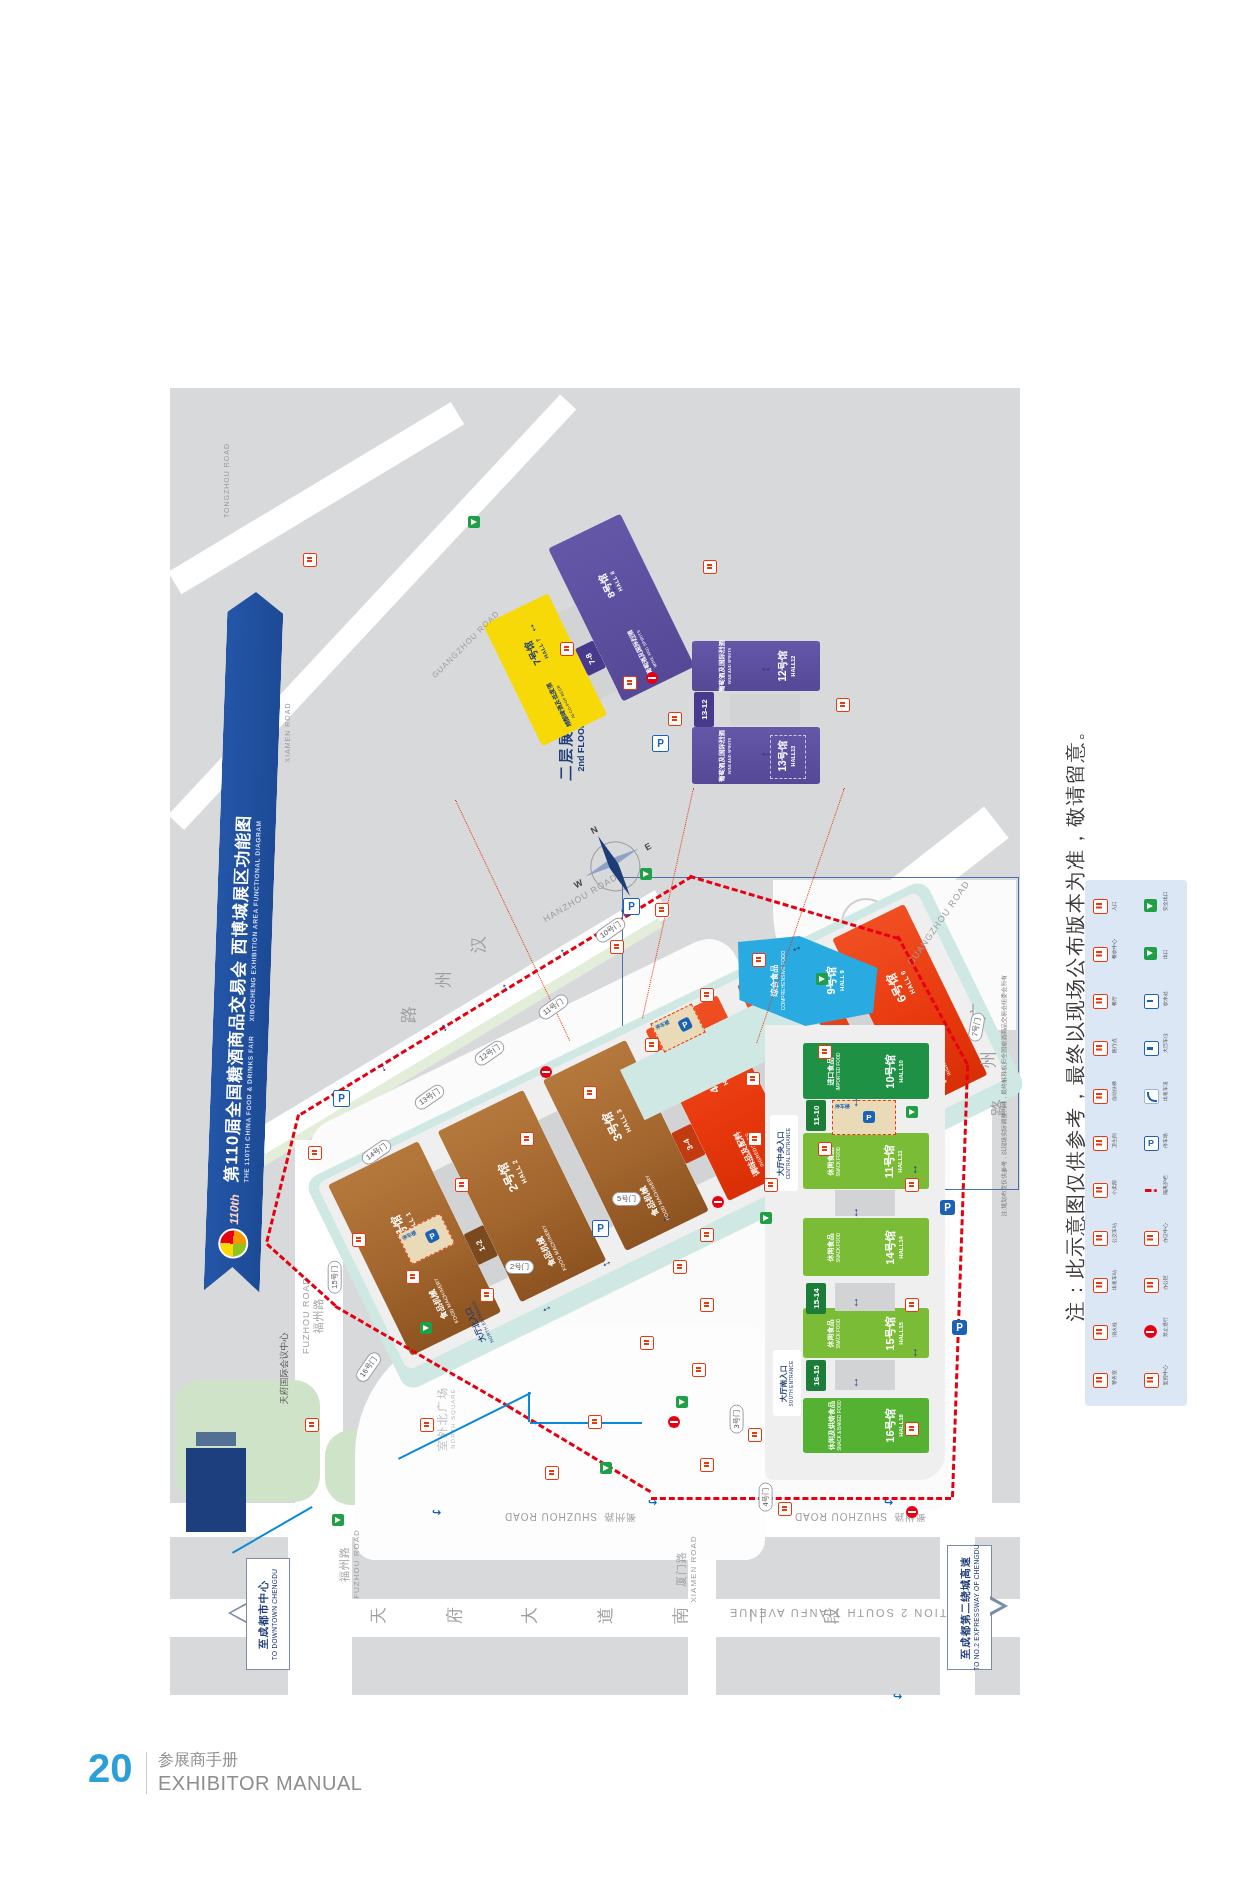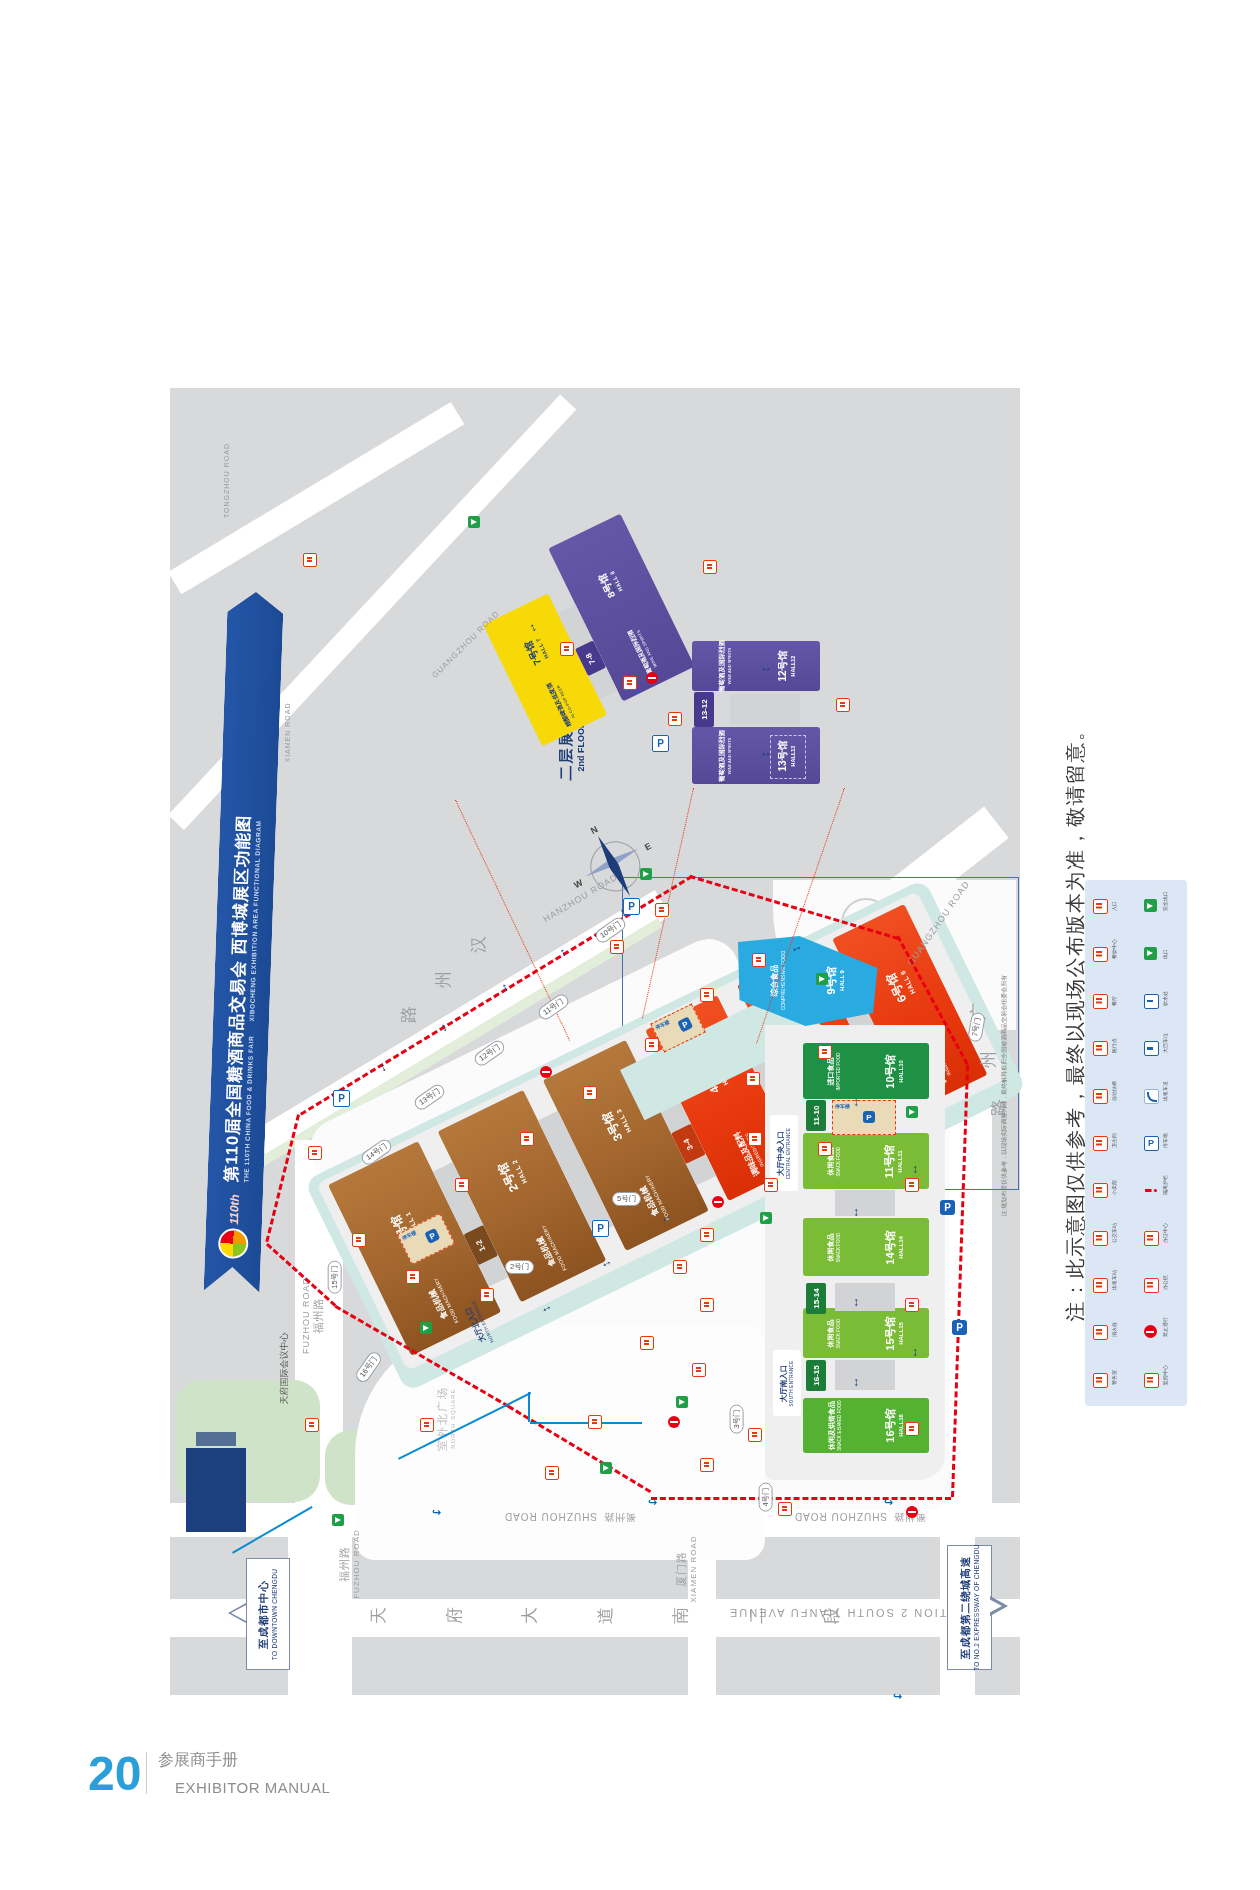--- a/index.html
+++ b/index.html
@@ -6,24 +6,24 @@
   #page{position:relative;width:1260px;height:1890px;background:#fff;overflow:hidden;
         font-family:"Liberation Sans","DejaVu Sans",sans-serif;}
   .abs{position:absolute;}
   .flexc{display:flex;align-items:center;justify-content:center;}
   .r90{transform:rotate(-90deg);white-space:nowrap;}
   .r180{transform:rotate(180deg);white-space:nowrap;}
   .tc{text-align:center;}
   
   #title{left:170px;top:338px;width:850px;text-align:center;font-size:33px;font-weight:bold;color:#1b9cd8;letter-spacing:2px;}
   #footer{left:88px;top:1746px;width:400px;height:60px;}
-  #page-num{position:absolute;left:0;top:0;font-size:48px;font-weight:bold;color:#2b9fd9;}
+  #page-num{position:absolute;left:0;top:0;font-size:40px;font-weight:bold;color:#2b9fd9;}
   #footer-vline{position:absolute;left:58px;top:6px;width:1px;height:42px;background:#cccccc;}
   #footer-cn{position:absolute;left:70px;top:4px;font-size:16px;color:#8e8e8e;}
-  #footer-en{position:absolute;left:70px;top:33px;font-size:15px;color:#8e8e8e;letter-spacing:.5px;margin-left:17px;}
+  #footer-en{position:absolute;left:70px;top:26px;font-size:20px;color:#8e8e8e;letter-spacing:.5px;}
   
   #map{left:170px;top:388px;width:850px;height:1310px;}
   .blk{position:absolute;background:#d8d9da;}
   .road{position:absolute;background:#ffffff;transform-origin:0 0;}
   .lawn{position:absolute;background:#cfe3c8;border-radius:26px;}
   .white{position:absolute;background:#fbfbfb;}
   .teal{position:absolute;background:#cfe8e3;}
   .plate{position:absolute;background:#efefef;}
   .roadlbl{color:#9b9da0;letter-spacing:1px;white-space:nowrap;}
   .bigchar{position:absolute;color:#9b9da0;font-size:17px;transform:rotate(-90deg);}

